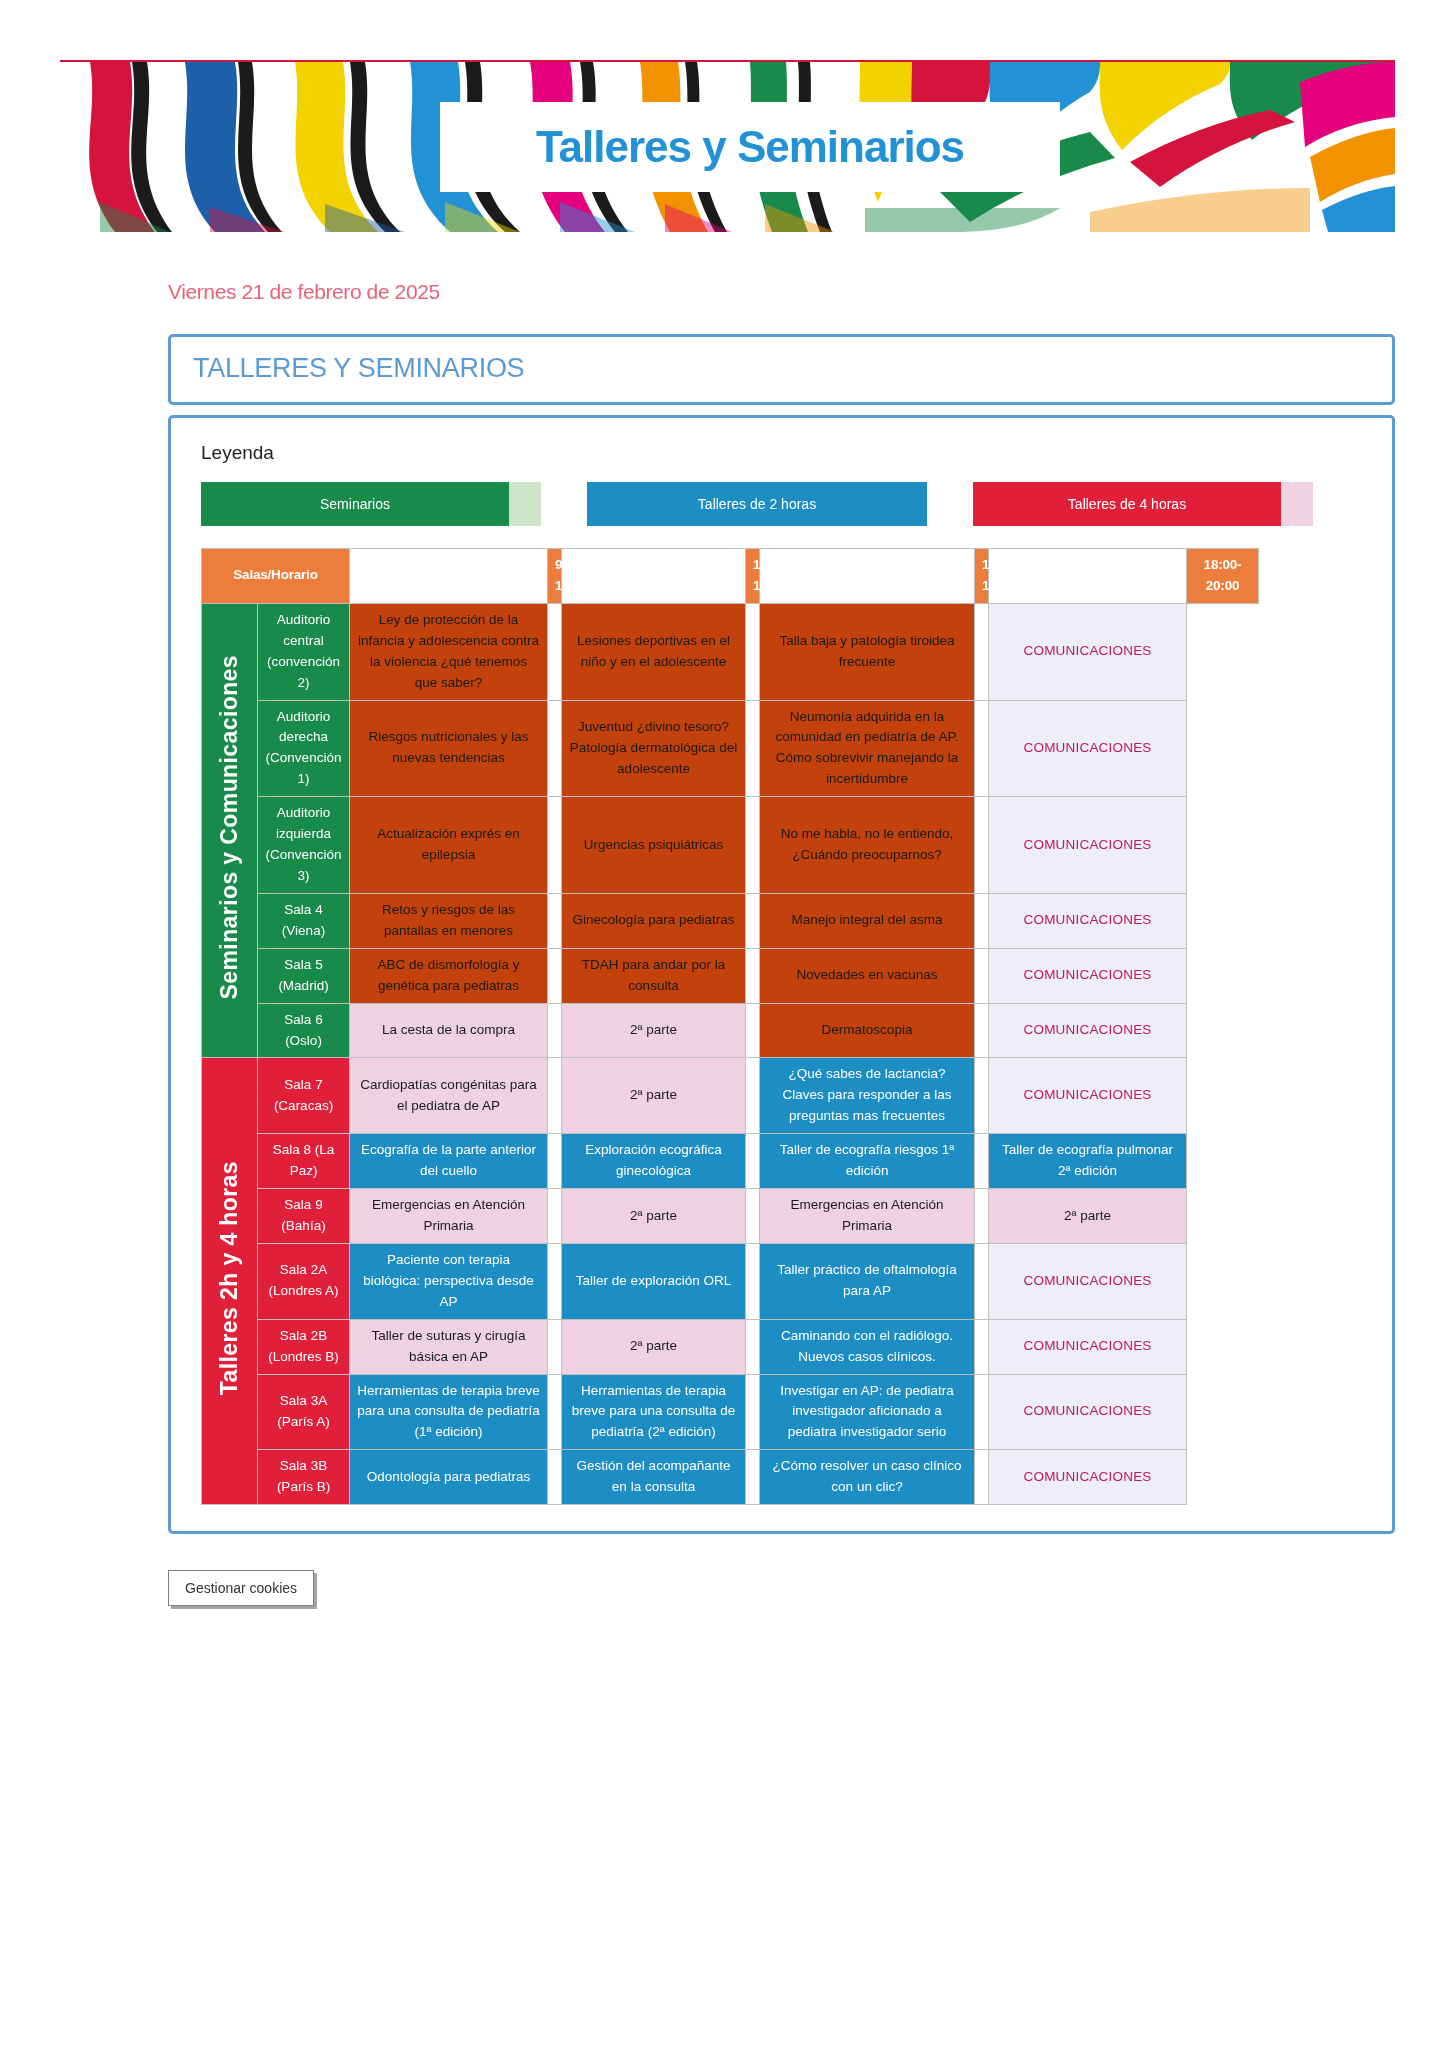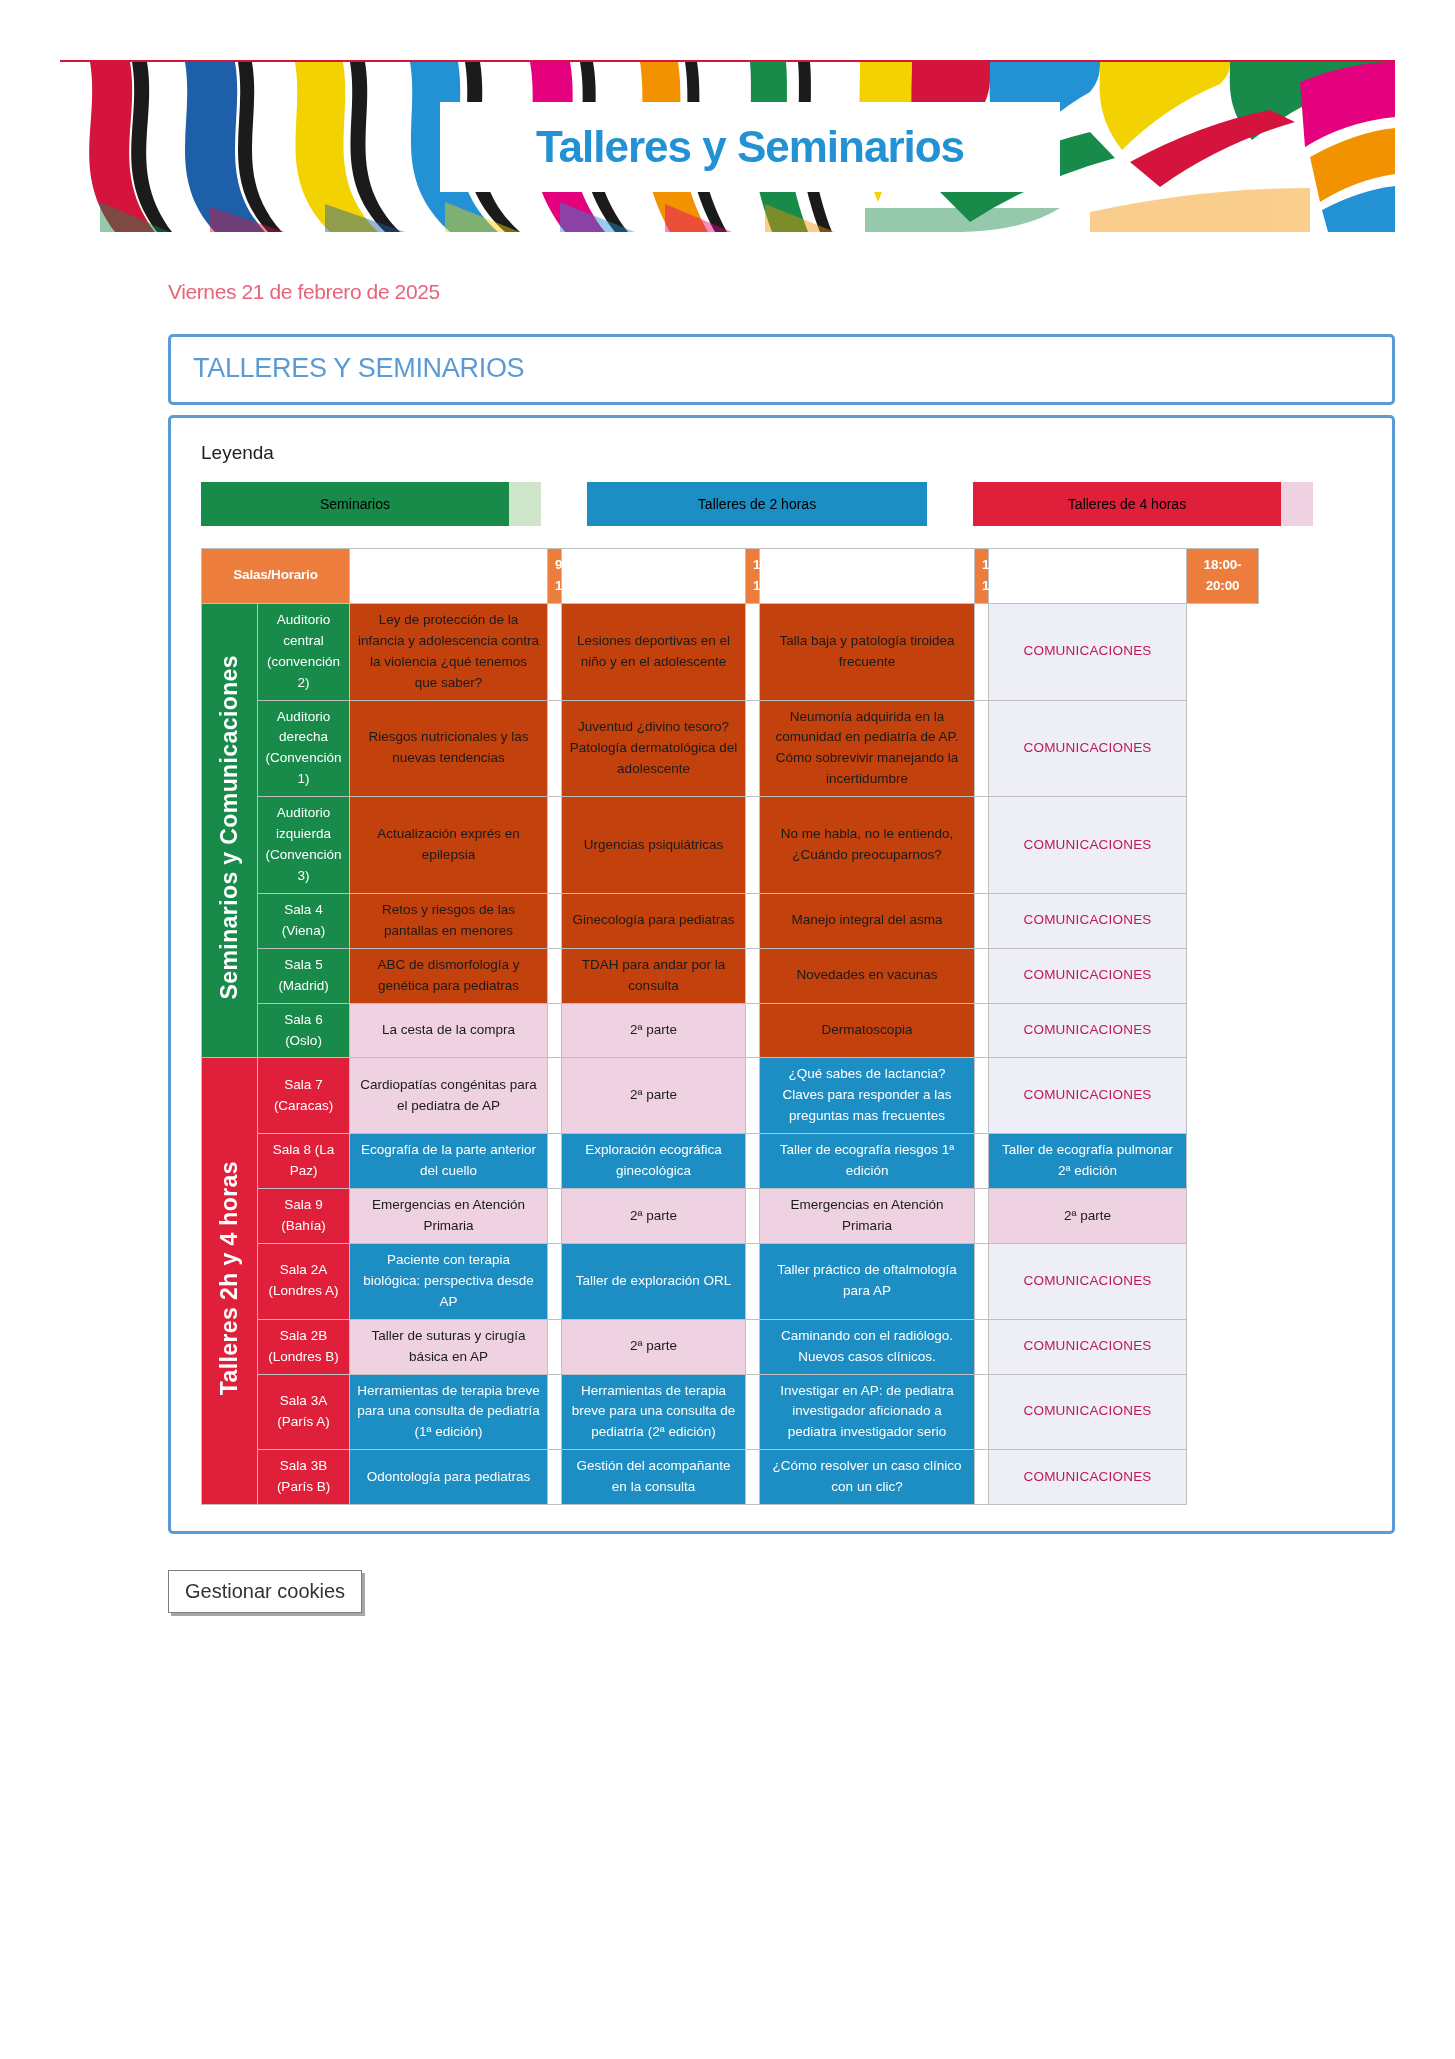--- a/index.html
+++ b/index.html
@@ -97,21 +97,21 @@
   .legend-item{
     display:flex;
     height:44px;
     width:340px;
   }
   .legend-main{
     flex:1 1 auto;
     display:flex;
     align-items:center;
     justify-content:center;
-    color:#000000;
+    color:#ffffff;
     font-size:14px;
   }
   .legend-accent{ width:32px; flex:0 0 32px; }
   .legend-accent.none{ width:0; flex:0 0 0; }
 
   
   table.sched{
     border-collapse:collapse;
     table-layout:fixed;
     width:1058px;
@@ -177,21 +177,21 @@
   .col-t4{width:198px;}
 
   
   .cookie-wrap{ margin:36px 0 0 168px; }
   .cookie-btn{
     display:inline-block;
     background:#ffffff;
     border:1px solid #7d7d7d;
     box-shadow:3px 3px 0 rgba(0,0,0,.35);
     padding:9px 16px;
-    font-size:20px;
+    font-size:14px;
     color:#333;
     font-family:"Liberation Sans", sans-serif;
     cursor:pointer;
   }
 </style>
 </head>
 <body>
 
 <div class="page">
 

